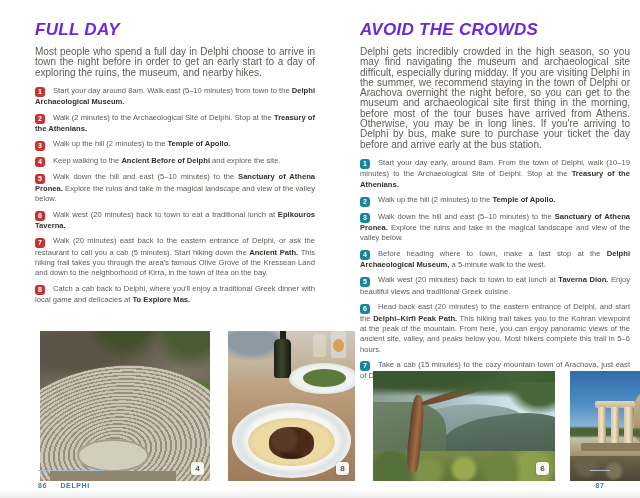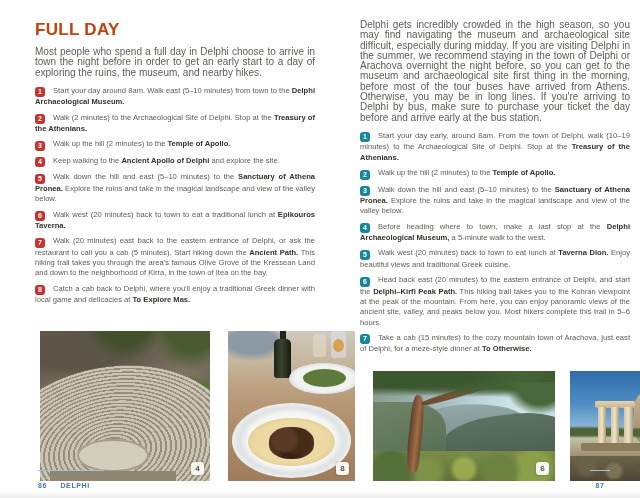--- a/index.html
+++ b/index.html
@@ -4,21 +4,21 @@
 <style>
   html,body{margin:0;padding:0;background:#ffffff;}
   .canvas{position:relative;width:640px;height:498px;background:#ffffff;overflow:hidden;
           font-family:"Liberation Sans",sans-serif;}
   .page{position:absolute;top:0;height:498px;width:320px;}
   #page-left{left:0;}
   #page-right{left:320px;}
   .content{position:absolute;top:20px;}
   #page-left .content{left:35px;width:280px;}
   #page-right .content{left:40px;width:270px;}
-  h1.sect{margin:0 0 7px 0;font-size:17px;font-weight:bold;letter-spacing:.3px;color:#c2410c;}
+  h1.sect{margin:0 0 7px 0;font-size:17px;font-weight:bold;letter-spacing:.3px;color:#6d28d9;font-style:italic;}
   .intro{margin:0 0 8px 0;font-size:10px;line-height:10.3px;color:#5f5b56;text-align:justify;}
   .step{margin:0 0 5px 0;font-size:7.6px;line-height:10.3px;color:#5f5b56;text-align:justify;}
   .step b{color:#35312c;}
   .badge{display:inline-block;width:10px;height:10px;border-radius:3px;color:#fff;
          font-size:7px;font-weight:bold;text-align:center;line-height:10px;
          margin-right:8px;vertical-align:-1.5px;}
   .badge-red{background:#c5342f;}
   .badge-teal{background:#17869a;}
 
   .photo{position:absolute;overflow:hidden;background:#d8d2c6;}
@@ -131,21 +131,21 @@
 <div class="canvas">
 
   <section class="page" id="page-left">
     <div class="content">
       <h1 class="sect">FULL DAY</h1>
       <p class="intro">Most people who spend a full day in Delphi choose to arrive in town the night before in order to get an early start to a day of exploring the ruins, the museum, and nearby hikes.</p>
       <div id="left-steps">
           <p class="step"><span class="badge badge-red">1</span><span>Start your day around 8am. Walk east (5–10 minutes) from town to the </span><b>Delphi Archaeological Museum.</b></p>
           <p class="step"><span class="badge badge-red">2</span><span>Walk (2 minutes) to the Archaeological Site of Delphi. Stop at the </span><b>Treasury of the Athenians.</b></p>
           <p class="step"><span class="badge badge-red">3</span><span>Walk up the hill (2 minutes) to the </span><b>Temple of Apollo.</b></p>
-          <p class="step"><span class="badge badge-red">4</span><span>Keep walking to the </span><b>Ancient Apollo of Delphi</b><span> and explore the site.</span></p>
+          <p class="step"><span class="badge badge-red">4</span><span>Keep walking to the </span><b>Ancient Before of Delphi</b><span> and explore the site.</span></p>
           <p class="step"><span class="badge badge-red">5</span><span>Walk down the hill and east (5–10 minutes) to the </span><b>Sanctuary of Athena Pronea.</b><span> Explore the ruins and take in the magical landscape and view of the valley below.</span></p>
           <p class="step"><span class="badge badge-red">6</span><span>Walk west (20 minutes) back to town to eat a traditional lunch at </span><b>Epikouros Taverna.</b></p>
           <p class="step"><span class="badge badge-red">7</span><span>Walk (20 minutes) east back to the eastern entrance of Delphi, or ask the restaurant to call you a cab (5 minutes). Start hiking down the </span><b>Ancient Path.</b><span> This hiking trail takes you through the area's famous Olive Grove of the Kressean Land and down to the neighborhood of Kirra, in the town of Itea on the bay.</span></p>
           <p class="step"><span class="badge badge-red">8</span><span>Catch a cab back to Delphi, where you'll enjoy a traditional Greek dinner with local game and delicacies at </span><b>To Explore Mas.</b></p>
         </div>
     </div>
 
     <figure class="photo" id="ph-theater">
       <i class="th-bg"></i>
       <i class="th-cliff"></i>
@@ -178,20 +178,21 @@
 
     <footer class="footer" id="footer-left">
       <span class="rule"></span>
       <span class="txt">86</span>
       <span class="txt label">DELPHI</span>
     </footer>
   </section>
 
   <section class="page" id="page-right">
     <div class="content">
+      <h1 class="sect">AVOID THE CROWDS</h1>
       <p class="intro">Delphi gets incredibly crowded in the high season, so you may find navigating the museum and archaeological site difficult, especially during midday. If you are visiting Delphi in the summer, we recommend staying in the town of Delphi or Arachova overnight the night before, so you can get to the museum and archaeological site first thing in the morning, before most of the tour buses have arrived from Athens. Otherwise, you may be in long lines. If you're arriving to Delphi by bus, make sure to purchase your ticket the day before and arrive early at the bus station.</p>
       <div id="right-steps">
           <p class="step"><span class="badge badge-teal">1</span><span>Start your day early, around 8am. From the town of Delphi, walk (10–19 minutes) to the Archaeological Site of Delphi. Stop at the </span><b>Treasury of the Athenians.</b></p>
           <p class="step"><span class="badge badge-teal">2</span><span>Walk up the hill (2 minutes) to the </span><b>Temple of Apollo.</b></p>
           <p class="step"><span class="badge badge-teal">3</span><span>Walk down the hill and east (5–10 minutes) to the </span><b>Sanctuary of Athena Pronea.</b><span> Explore the ruins and take in the magical landscape and view of the valley below.</span></p>
           <p class="step"><span class="badge badge-teal">4</span><span>Before heading where to town, make a last stop at the </span><b>Delphi Archaeological Museum,</b><span> a 5-minute walk to the west.</span></p>
           <p class="step"><span class="badge badge-teal">5</span><span>Walk west (20 minutes) back to town to eat lunch at </span><b>Taverna Dion.</b><span> Enjoy beautiful views and traditional Greek cuisine.</span></p>
           <p class="step"><span class="badge badge-teal">6</span><span>Head back east (20 minutes) to the eastern entrance of Delphi, and start the </span><b>Delphi–Kirfi Peak Path.</b><span> This hiking trail takes you to the Kohran viewpoint at the peak of the mountain. From here, you can enjoy panoramic views of the ancient site, valley, and peaks below you. Most hikers complete this trail in 5–6 hours.</span></p>
           <p class="step"><span class="badge badge-teal">7</span><span>Take a cab (15 minutes) to the cozy mountain town of Arachova, just east of Delphi, for a meze-style dinner at </span><b>To Otherwise.</b></p>
         </div>

